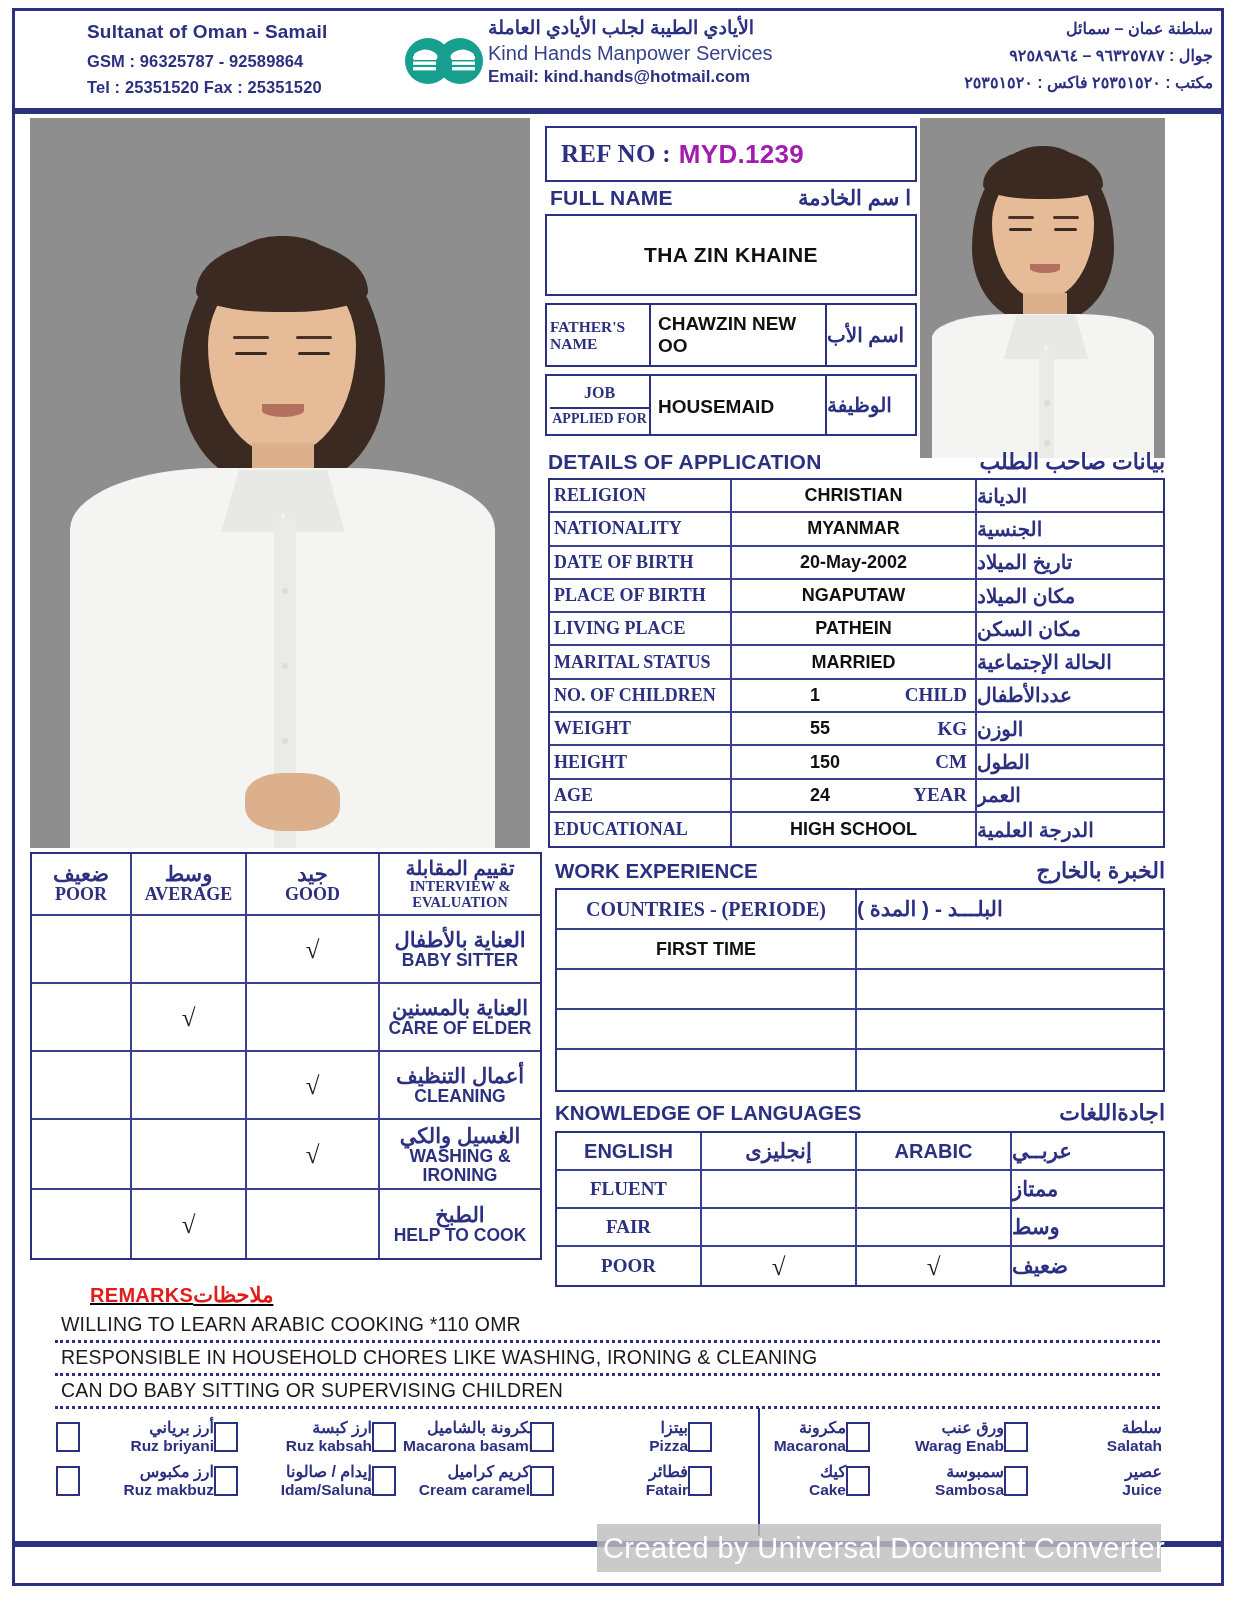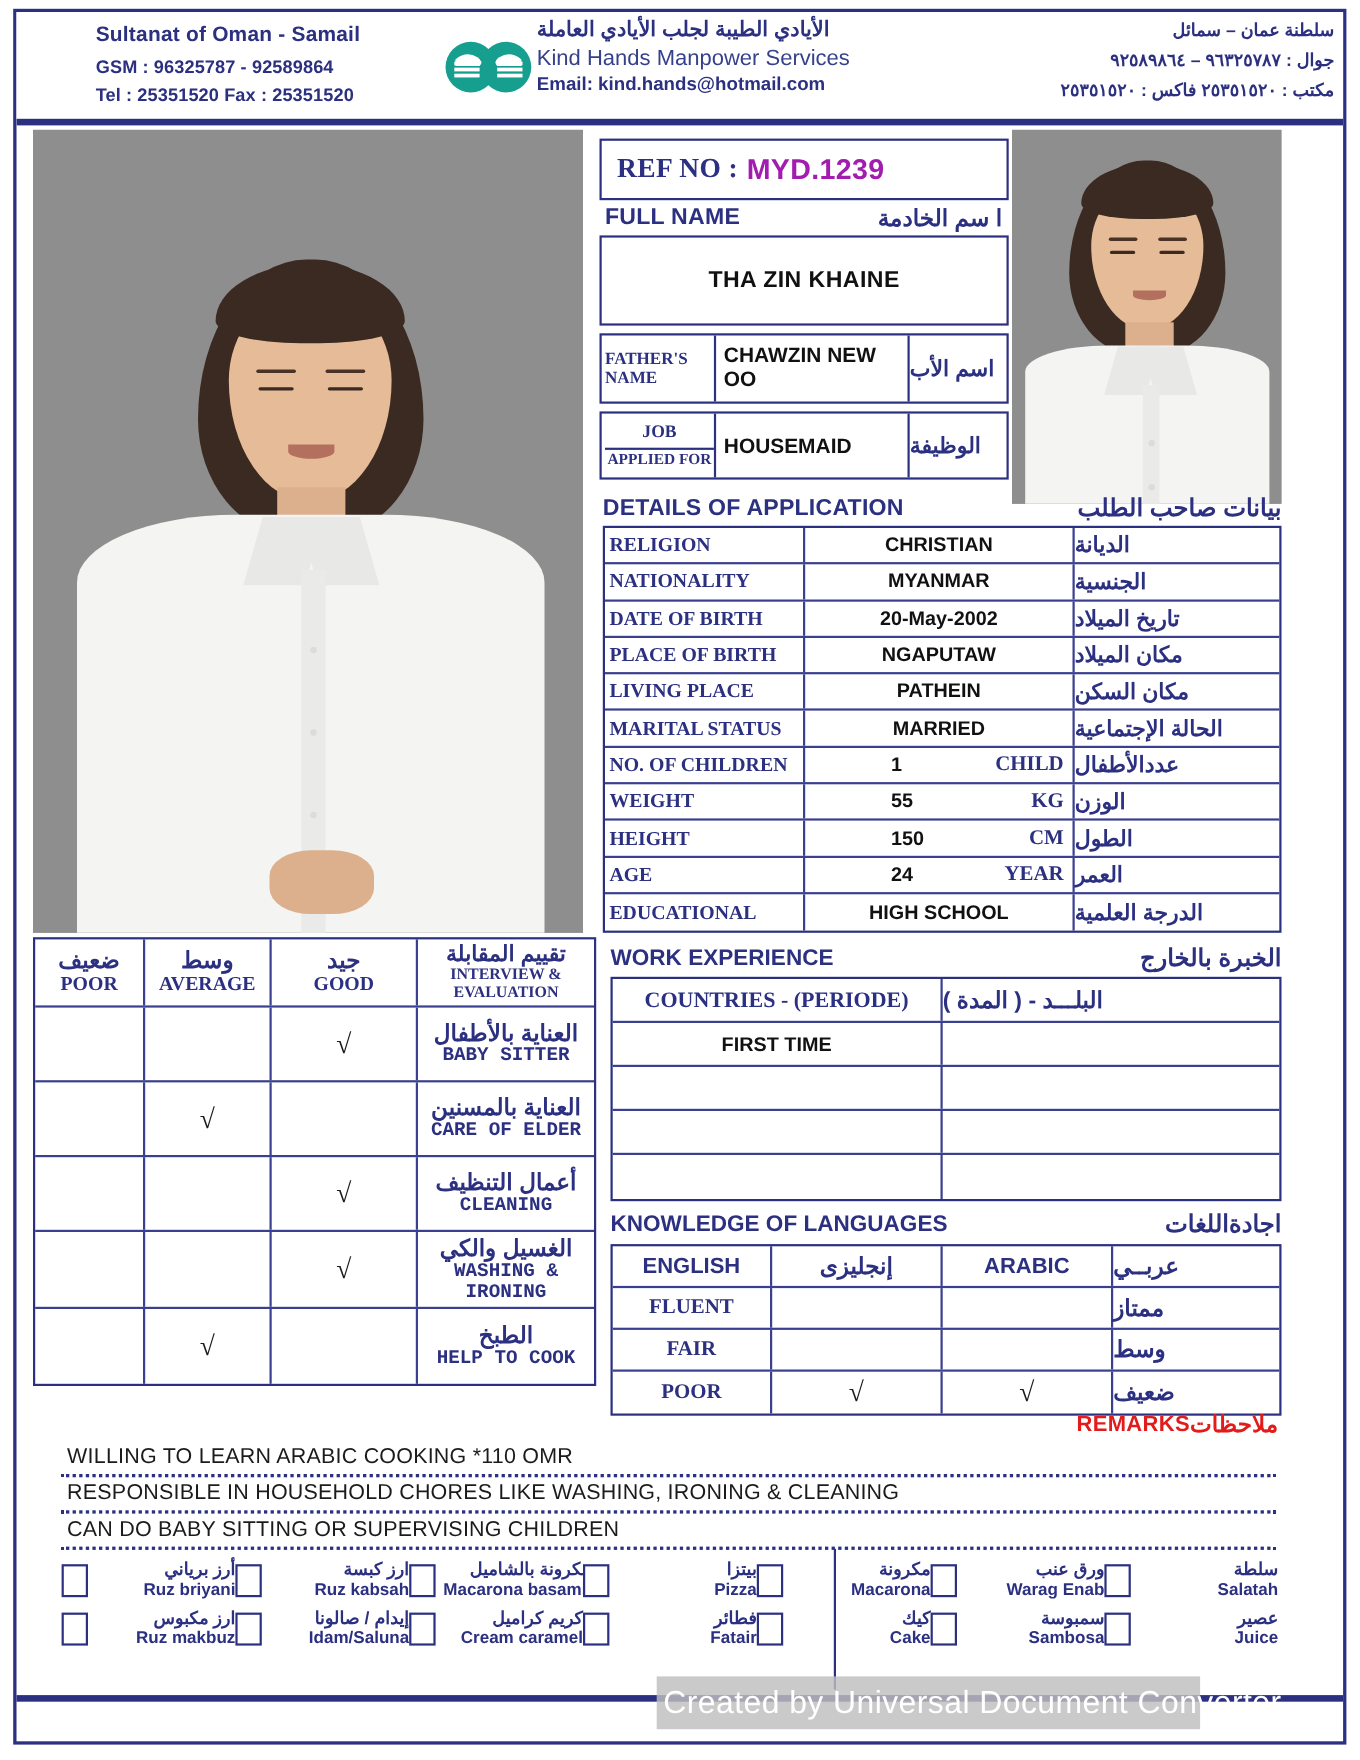--- a/index.html
+++ b/index.html
@@ -166,21 +166,21 @@
   .ev-lbl{flex:1;border-right:none;flex-direction:column;justify-content:center;
        text-align:center;padding:1px 3px;}
   .ev-head{height:62px;}
   .ev-head .ev-c{flex-direction:column;justify-content:center;}
   .ev-head .ar{font-size:21px;color:#2c3080;direction:rtl;font-weight:600;line-height:1.05;}
   .ev-head .en{font-family:"Liberation Serif",serif;font-weight:bold;font-size:18px;color:#2c3080;line-height:1.08;}
   .ev-head .ev-lbl .ar{font-size:20px;}
   .ev-head .ev-lbl .en{font-size:14.5px;line-height:1.05;}
   .ev-body{height:68px;}
   .ev-body .ar{font-size:21px;color:#2c3080;direction:rtl;font-weight:600;line-height:1.1;}
-  .ev-body .en{font-family:Liberation Mono, monospace;font-weight:bold;font-size:17.5px;color:#2c3080;line-height:1.05;}
+  .ev-body .en{font-family:Liberation Sans, sans-serif;font-weight:bold;font-size:17.5px;color:#2c3080;line-height:1.05;}
   .ev-body.tall{height:70px;}
   .chk{font-size:25px;color:#1b1b1b;font-family:"Liberation Serif",serif;line-height:1;}
   
   .we-hdr{
     position:absolute;left:555px;top:856px;width:610px;height:30px;
     display:flex;align-items:center;justify-content:space-between;
   }
   .we-hdr .en{font-weight:bold;font-size:20.5px;color:#2c3080;}
   .we-hdr .ar{font-size:22px;color:#2c3080;direction:rtl;font-weight:600;}
   .we-table{
@@ -221,22 +221,22 @@
   .lg-c4{flex:1;border-right:none;justify-content:flex-end;padding-right:7px;direction:rtl;}
   .lg-head .lg-c1{font-weight:bold;font-size:20px;color:#2c3080;}
   .lg-head .lg-c2{font-size:21px;color:#2c3080;direction:rtl;font-weight:600;}
   .lg-head .lg-c3{font-weight:bold;font-size:20px;color:#2c3080;}
   .lg-head .lg-c4{font-size:21px;color:#2c3080;font-weight:600;}
   .lg-body .lg-c1{font-family:"Liberation Serif",serif;font-weight:bold;font-size:19px;color:#2c3080;}
   .lg-body .lg-c4{font-size:21px;color:#2c3080;font-weight:600;}
   
   .rem-hdr{
     position:absolute;left:30px;top:1281px;width:1140px;height:28px;
-    display:flex;align-items:center;justify-content:flex-end;
-    padding:0 8px 0 60px;box-sizing:border-box;
+    display:flex;align-items:center;justify-content:flex-start;
+    padding:0 8px 0 60px;box-sizing:border-box;text-decoration:underline;
   }
   .rem-hdr .en{font-weight:bold;font-size:20px;color:#e21b1b;letter-spacing:.3px;}
   .rem-hdr .ar{font-size:21px;color:#e21b1b;direction:rtl;font-weight:600;}
   .rem-lines{position:absolute;left:55px;top:1310px;width:1105px;}
   .rem-line{
     font-size:19.5px;color:#1b1b1b;padding:3px 0 4px 6px;
     border-bottom:3px dotted #2c3080;letter-spacing:.2px;white-space:nowrap;
   }
   
   .food-wrap{
@@ -257,21 +257,21 @@
   
   .food-frame{
     position:absolute;left:30px;top:1408px;width:730px;height:128px;
     border-right:2.5px solid #2c3080;box-sizing:border-box;pointer-events:none;
   }
   .bottom-rule{
     position:absolute;left:15px;top:1541px;width:1206px;height:6px;background:#2c3080;
   }
   
   .watermark{
-    position:absolute;left:597px;top:1524px;width:494px;height:48px;
+    position:absolute;left:597px;top:1524px;width:564px;height:48px;
     background:rgba(190,190,190,.82);
     display:flex;align-items:center;
   }
   .watermark span{
     color:#fff;font-size:29px;letter-spacing:.4px;white-space:nowrap;padding-left:6px;
   }
 </style>
 </head>
 <body>
 

